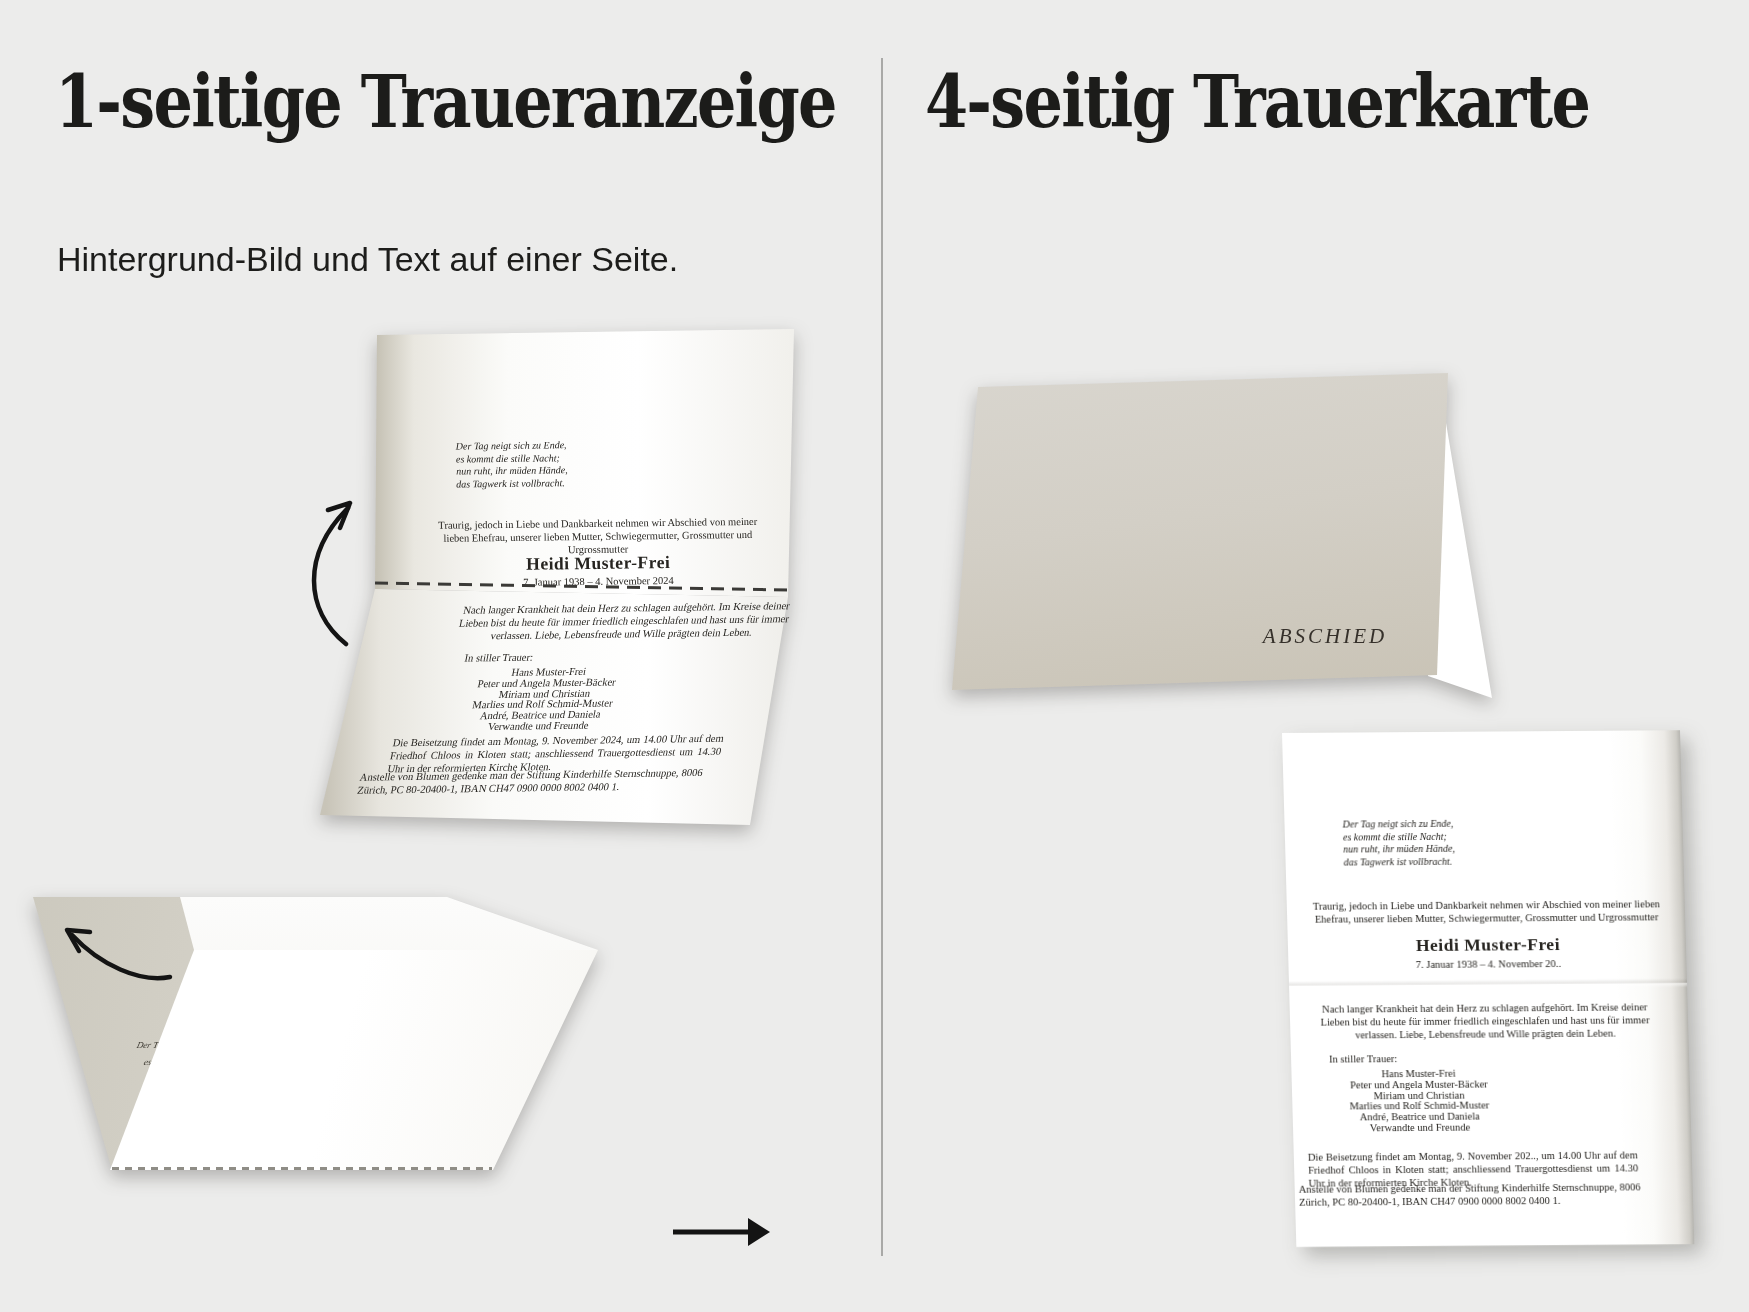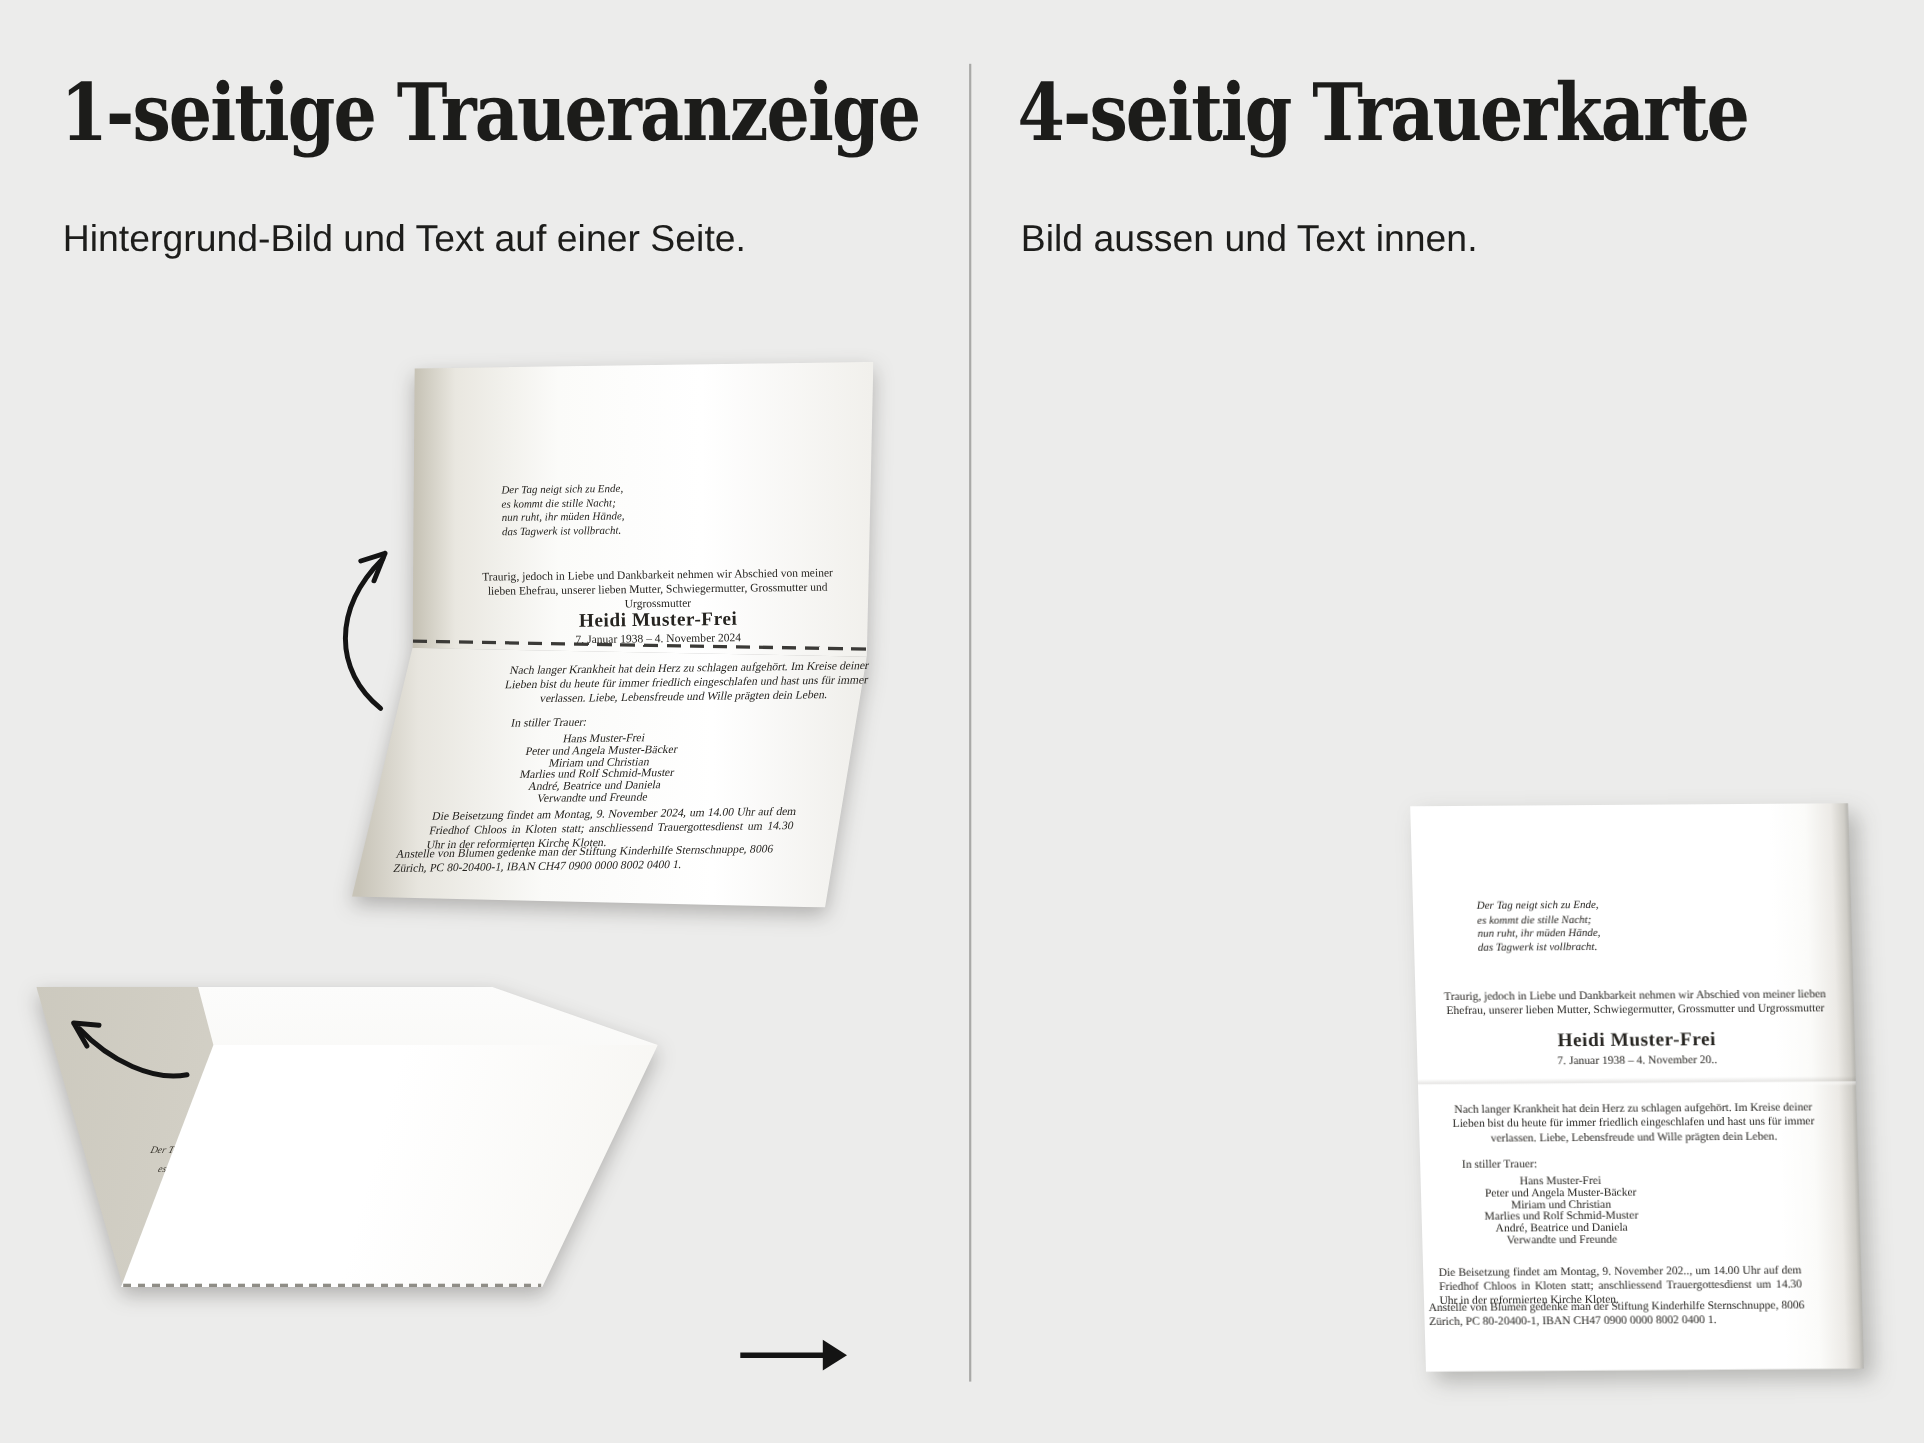--- a/index.html
+++ b/index.html
@@ -3,21 +3,21 @@
 <meta charset="utf-8">
 <style>
   html,body{margin:0;padding:0;background:#ececeb;}
   .canvas{position:relative;width:1749px;height:1312px;background:#ececeb;overflow:hidden;
           font-family:"Liberation Sans",sans-serif;color:#1d1d1b;}
   .abs{position:absolute;}
 
   
   .h-title{font-family:"DejaVu Serif",serif;font-weight:700;font-size:72px;line-height:1;
            letter-spacing:-2px;transform:scaleX(.86);transform-origin:left top;white-space:nowrap;color:#1c1c1a;}
-  .h-sub{font-size:34px;font-weight:400;white-space:nowrap;color:#1d1d1b;}
+  .h-sub{font-size:34px;font-weight:400;white-space:nowrap;color:#1d1d1b;margin-top:42px;}
 
   .divider{width:2px;background:#a9a9a7;}
 
   
   .serif{font-family:"Liberation Serif",serif;color:#262420;}
   .poem{font-style:italic;font-size:10px;line-height:12.5px;white-space:nowrap;}
   .small{font-size:10.5px;line-height:13px;}
   .ctr{text-align:center;}
   .jst{text-align:justify;}
   .name-big{font-weight:700;font-size:17.5px;letter-spacing:.5px;white-space:nowrap;}
@@ -62,21 +62,20 @@
   svg{display:block;}
 </style>
 </head>
 <body>
 
 <div class="canvas">
 
   <div class="abs h-title" style="left:55px;top:66px;">1-seitige Traueranzeige</div>
   <div class="abs h-sub" style="left:57px;top:198px;">Hintergrund-Bild und Text auf einer Seite.</div>
   <div class="abs h-title" style="left:925px;top:66px;">4-seitig Trauerkarte</div>
-  <div class="abs h-sub" style="left:928px;top:198px;">Bild aussen und Text innen.</div>
 
   <div class="abs divider" style="left:881px;top:58px;height:1198px;"></div>
 
   <div class="abs card-wrap" style="left:318px;top:325px;width:482px;height:512px;">
     <div class="panel ln-top"></div>
     <div class="panel ln-bot"></div>
 
     <div class="abs" style="left:59px;top:10px;width:415px;height:252px;transform:rotate(-.7deg);">
       <div class="abs serif poem" style="left:79px;top:104px;">
         <div>Der Tag neigt sich zu Ende,</div>
@@ -122,20 +121,25 @@
     <div class="panel bv-inner"></div>
     <div class="panel bv-front"></div>
     <div class="abs perf" style="left:112px;top:270px;width:380px;"></div>
 
     <svg class="abs" style="left:48px;top:18px;" width="140" height="80" viewBox="0 0 140 80">
       <path d="M122 62 C 92 68, 52 50, 24 20" fill="none" stroke="#141414" stroke-width="4.5" stroke-linecap="round"></path>
       <path d="M19 15 L42 17 M19 15 L31 36" fill="none" stroke="#141414" stroke-width="4.5" stroke-linecap="round"></path>
     </svg>
   </div>
 
+  <div class="abs card-wrap" style="left:940px;top:360px;width:560px;height:345px;">
+    <div class="panel cc-back"></div>
+    <div class="panel cc-front"></div>
+    <div class="abs cover-word ctr" style="left:300px;top:264px;width:170px;">ABSCHIED</div>
+  </div>
 
   <div class="abs inner-card" style="left:1282px;top:733px;width:398px;height:514px;">
     <div class="abs crease" style="left:0;top:248px;width:100%;height:9px;"></div>
 
     <div class="abs serif poem" style="left:58px;top:86px;">
       <div>Der Tag neigt sich zu Ende,</div>
       <div>es kommt die stille Nacht;</div>
       <div>nun ruht, ihr müden Hände,</div>
       <div>das Tagwerk ist vollbracht.</div>
     </div>

